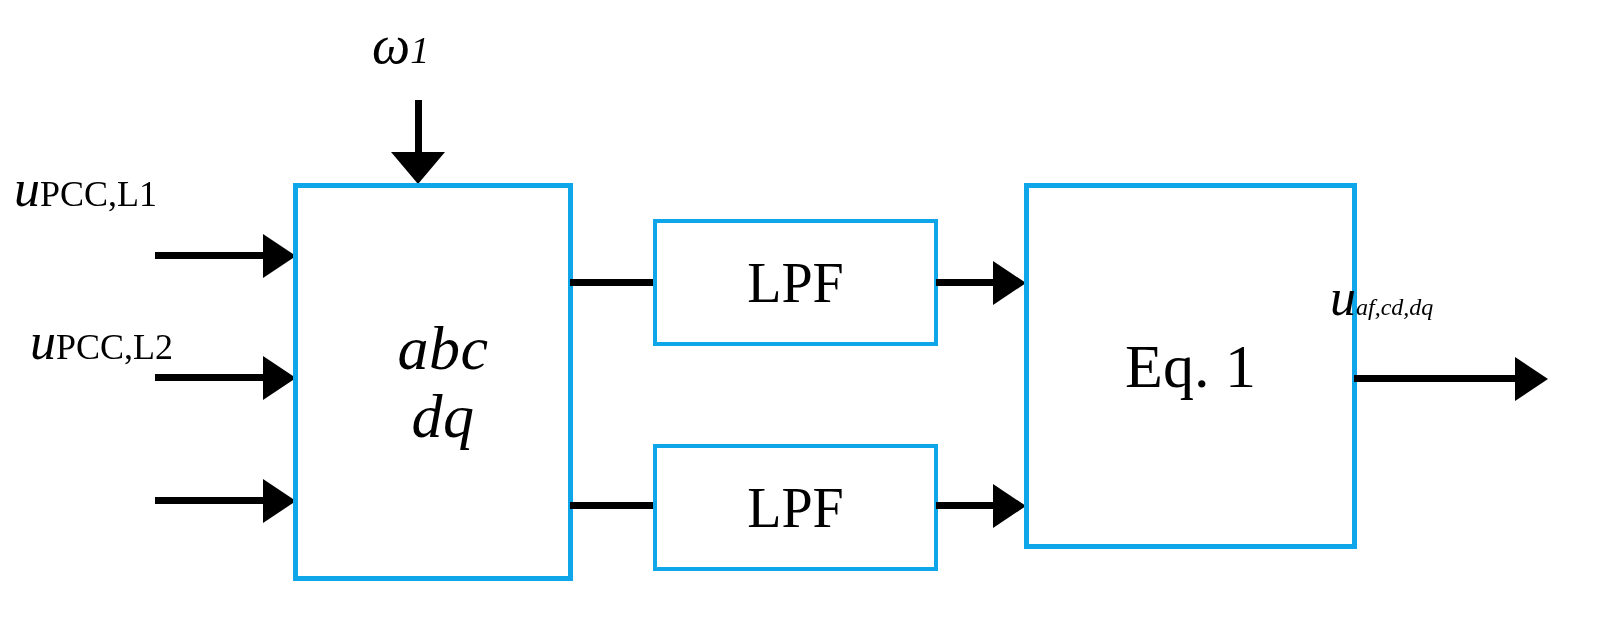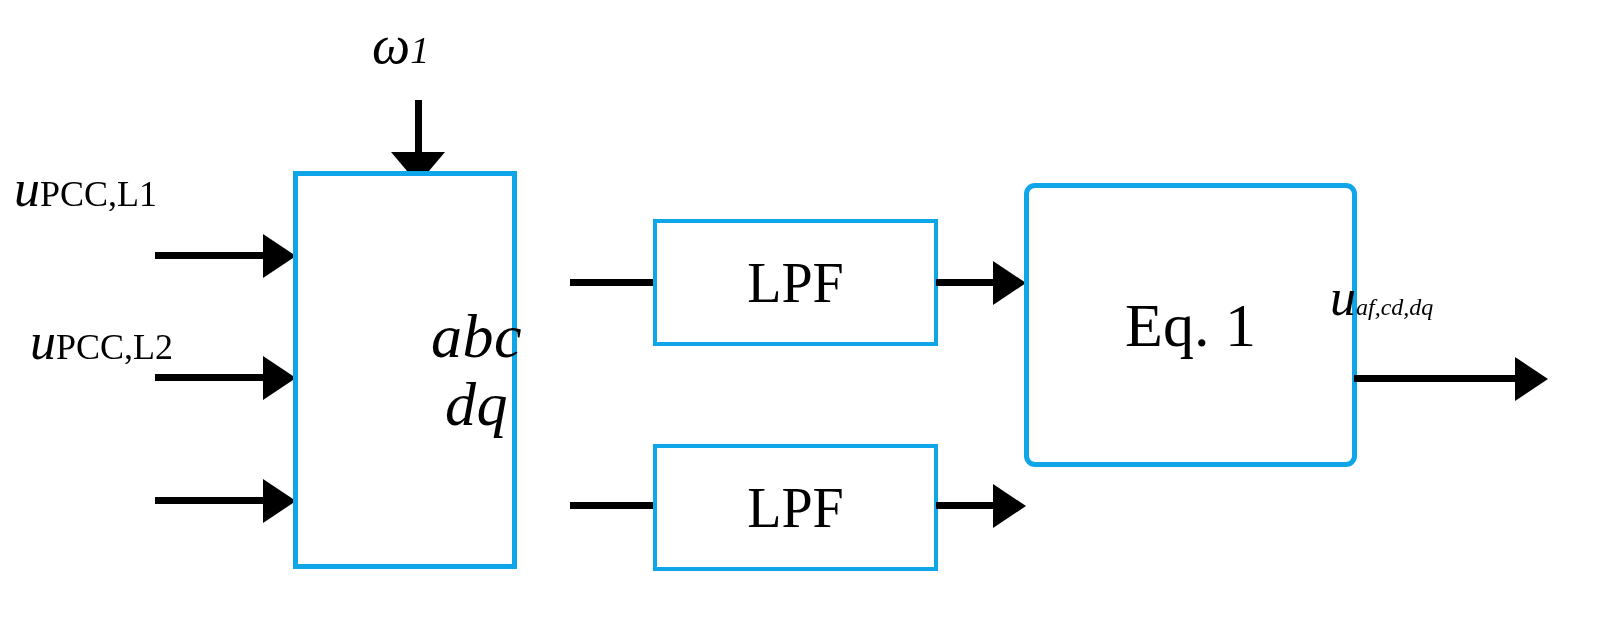--- a/index.html
+++ b/index.html
@@ -25,26 +25,26 @@
     border: 5px solid #0ea5e9;
     display: flex;
     align-items: center;
     justify-content: center;
     text-align: center;
     line-height: 1.0;
   }
   .block.thin { border-width: 4px; }
 
   #block-abcdq {
-    left: 293px; top: 171px;
-    width: 224px; height: 398px; justify-content: flex-end;
+    left: 293px; top: 183px;
+    width: 280px; height: 398px;
   }
   #block-eq1 {
     left: 1024px; top: 183px;
-    width: 333px; height: 284px; border-radius: 11px;
+    width: 333px; height: 366px;
   }
   #block-lpf-top {
     left: 653px; top: 219px;
     width: 285px; height: 127px;
   }
   #block-lpf-bottom {
     left: 653px; top: 444px;
     width: 285px; height: 127px;
   }
 

